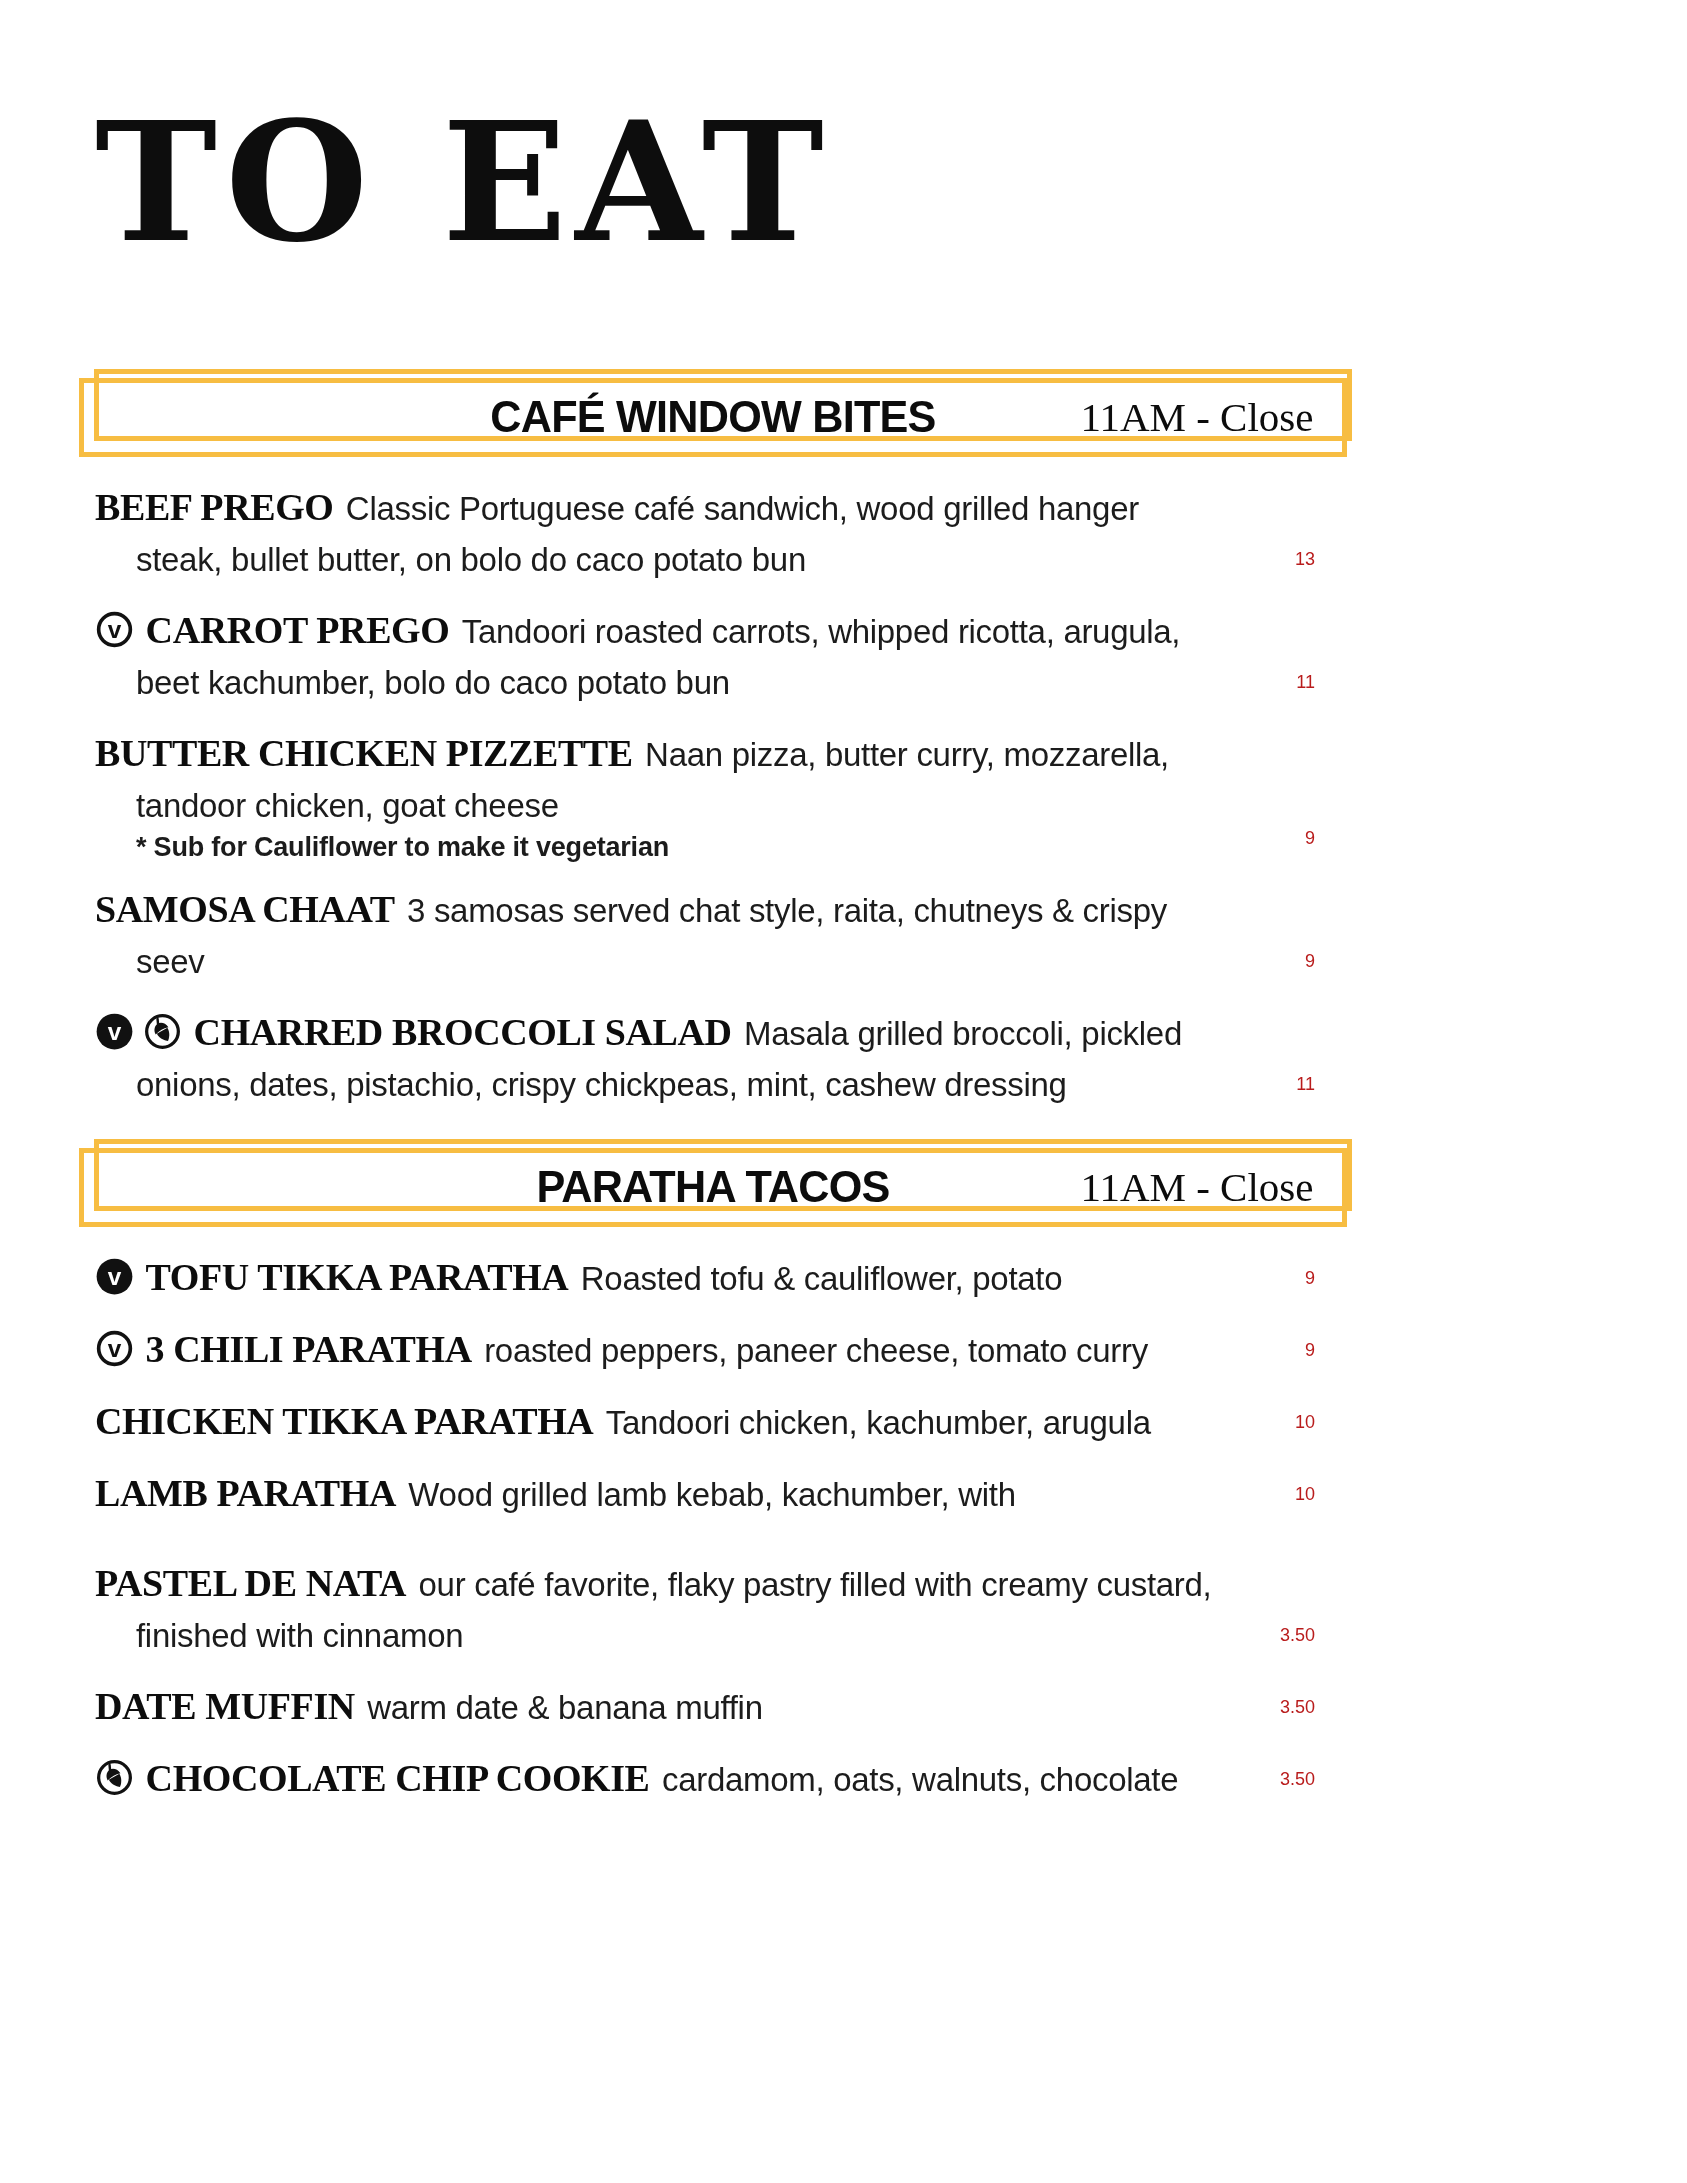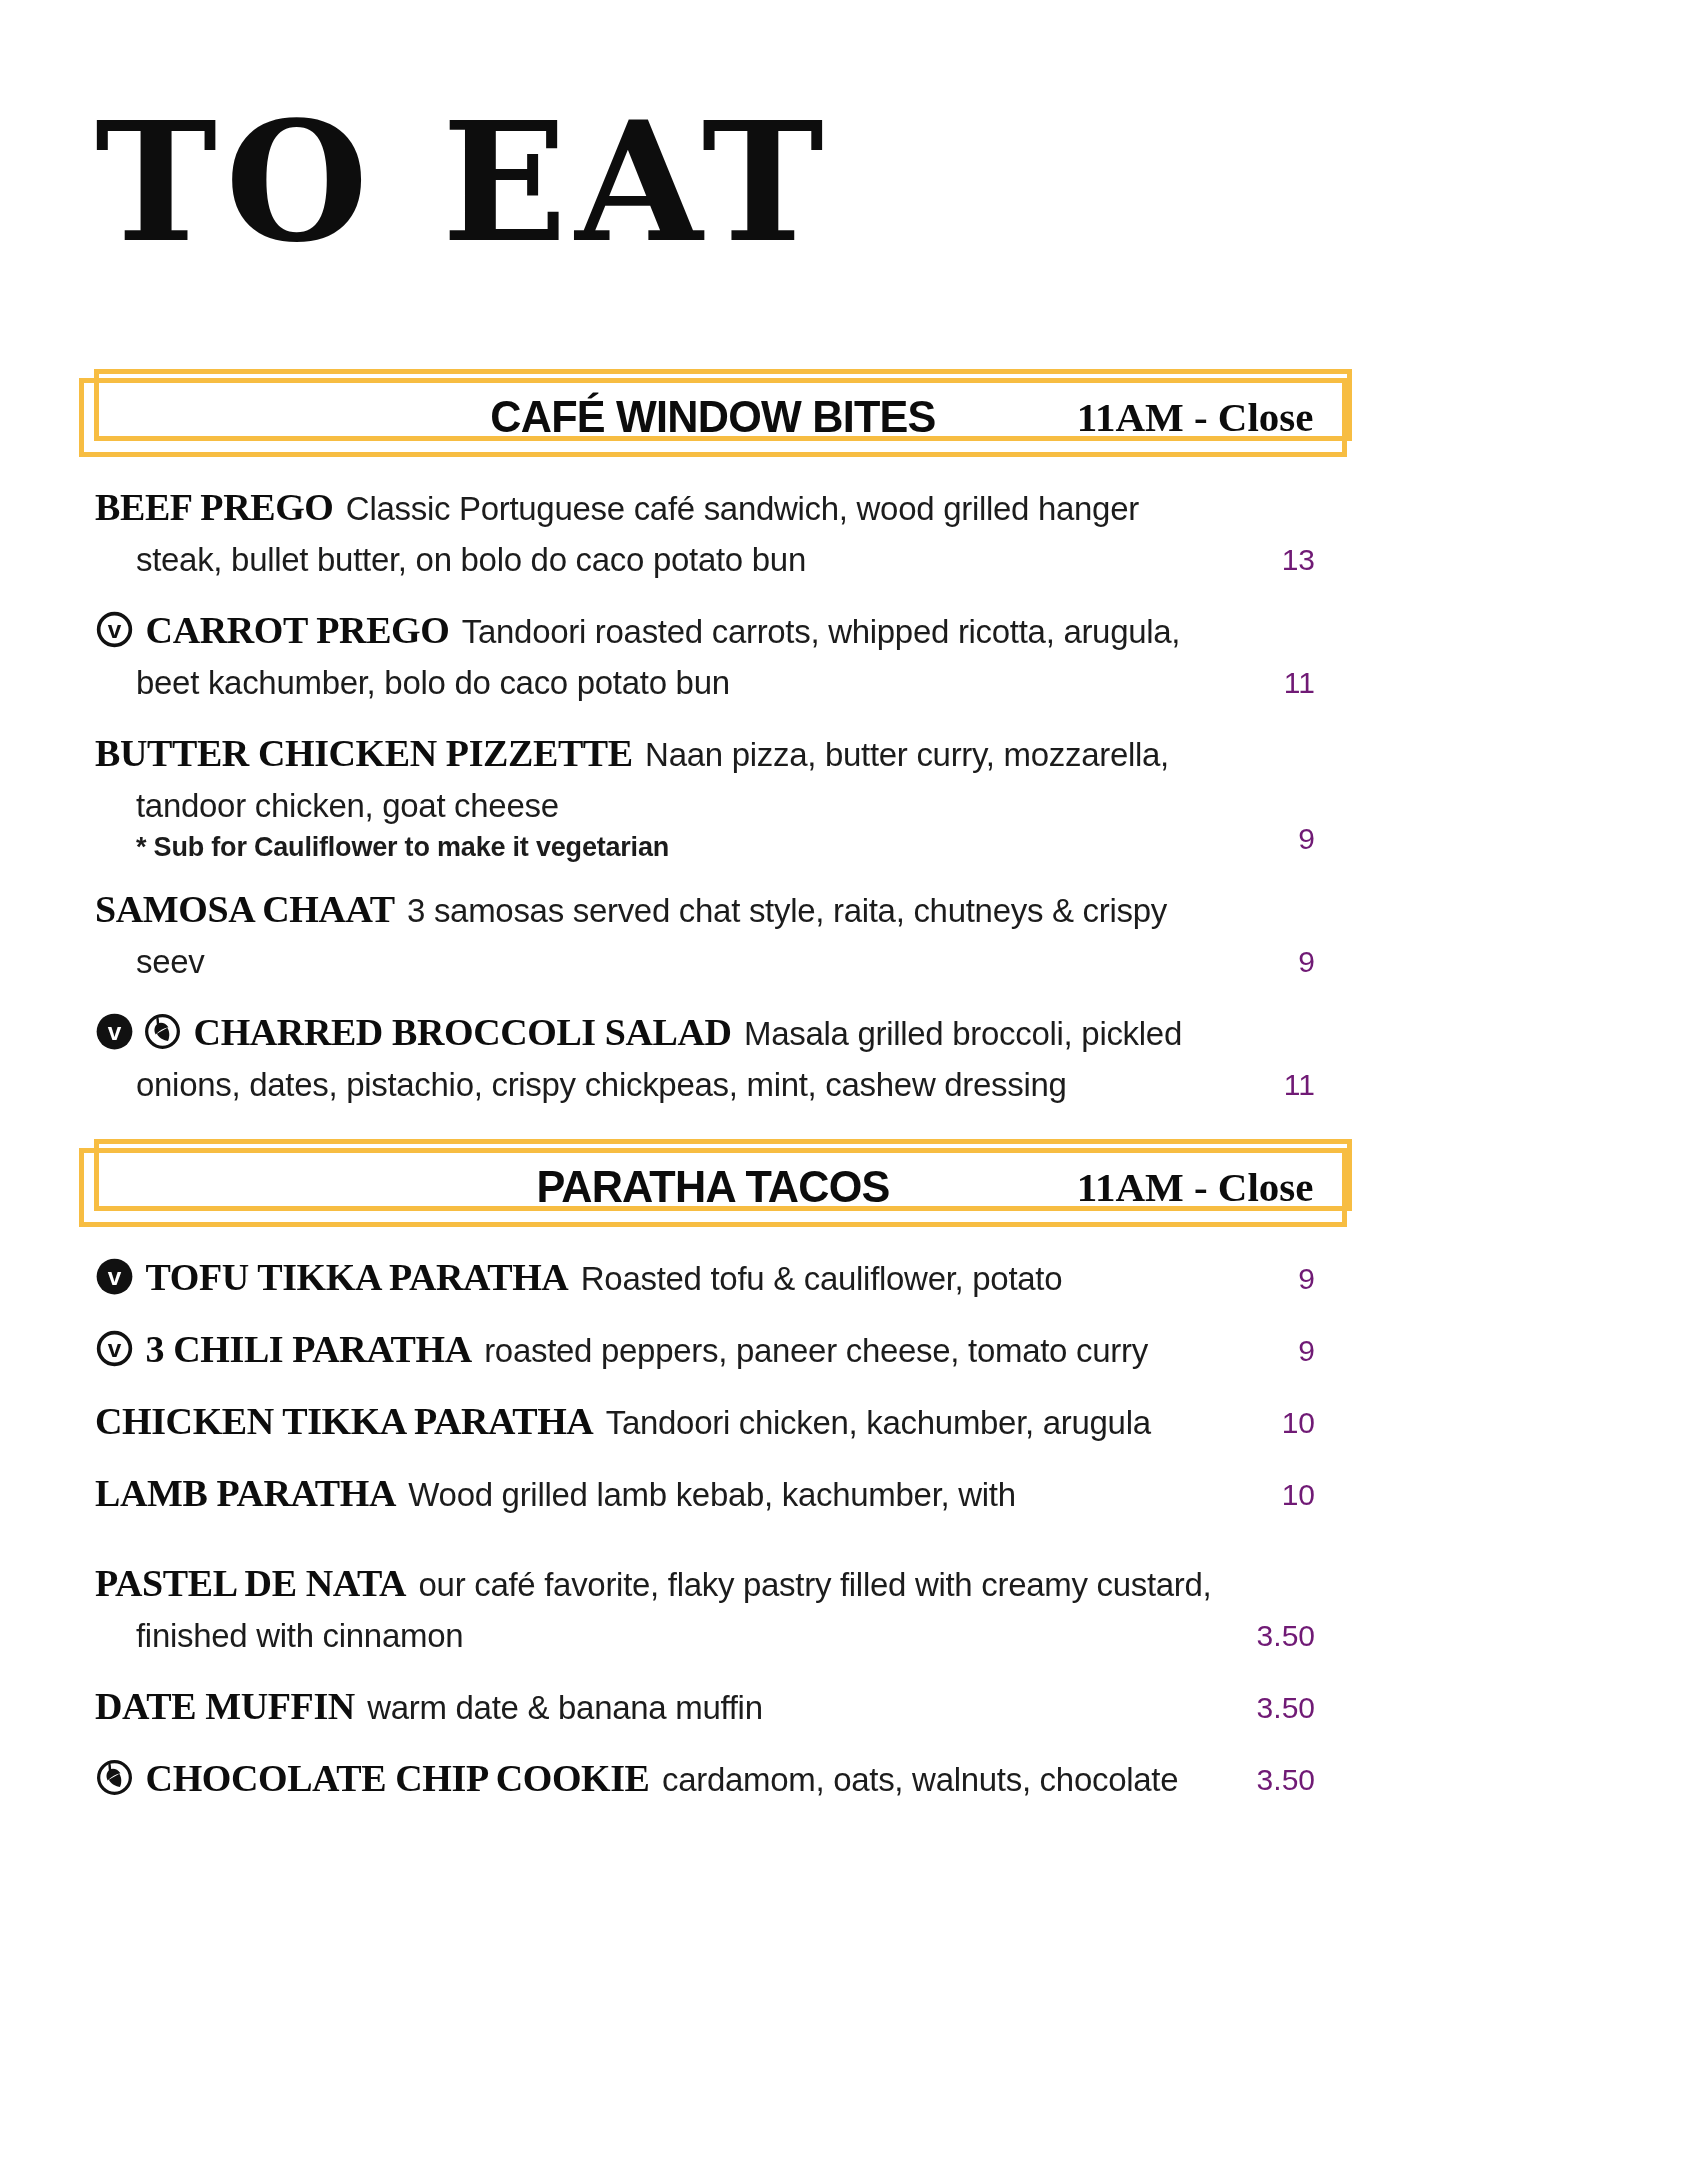--- a/index.html
+++ b/index.html
@@ -54,21 +54,21 @@
     font-size:45px;
     letter-spacing:-0.8px;
     color:#0c0c0c;
     transform:scaleX(0.96);
   }
   .section-hours{
     margin-left:auto;
     position:relative;
     font-family:"Liberation Serif", serif;
     font-size:41px;
-    font-weight:700;
+    font-weight:400;
     letter-spacing:0;
     color:#0c0c0c;
     z-index:1;
     background:transparent;
   }
   
   .section-items{ margin-top:25px; }
   .menu-item{
     display:flex;
     align-items:flex-end;
@@ -96,24 +96,24 @@
     font-size:27px;
     font-weight:bold;
     letter-spacing:-0.2px;
     line-height:33px;
     margin-top:0px;
     color:#1c1c1c;
   }
   .item-price{
     width:99px;
     text-align:right;
-    font-size:30px;
+    font-size:18px;
     line-height:51px;
     padding-right:15px;
-    color:#701a75;
+    color:#b91c1c;
     white-space:nowrap;
   }
   
   .icon{
     display:inline-block;
     width:39px; height:39px;
     vertical-align:-6.6px;
     margin-right:9px;
   }
   .item-icons .icon:last-child{ margin-right:11.6px; }

